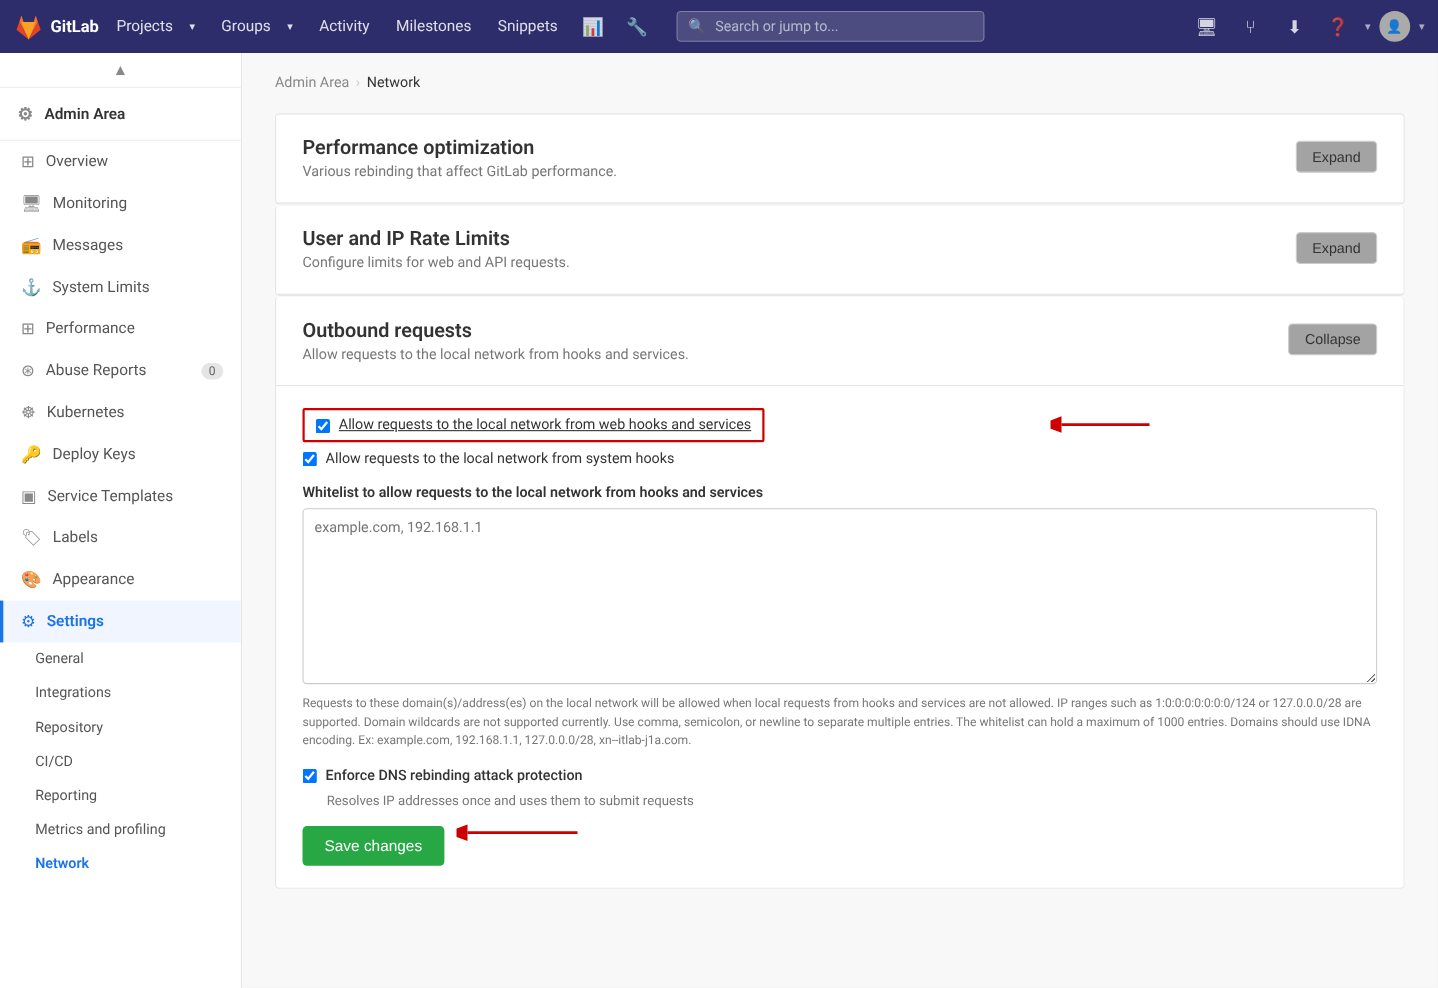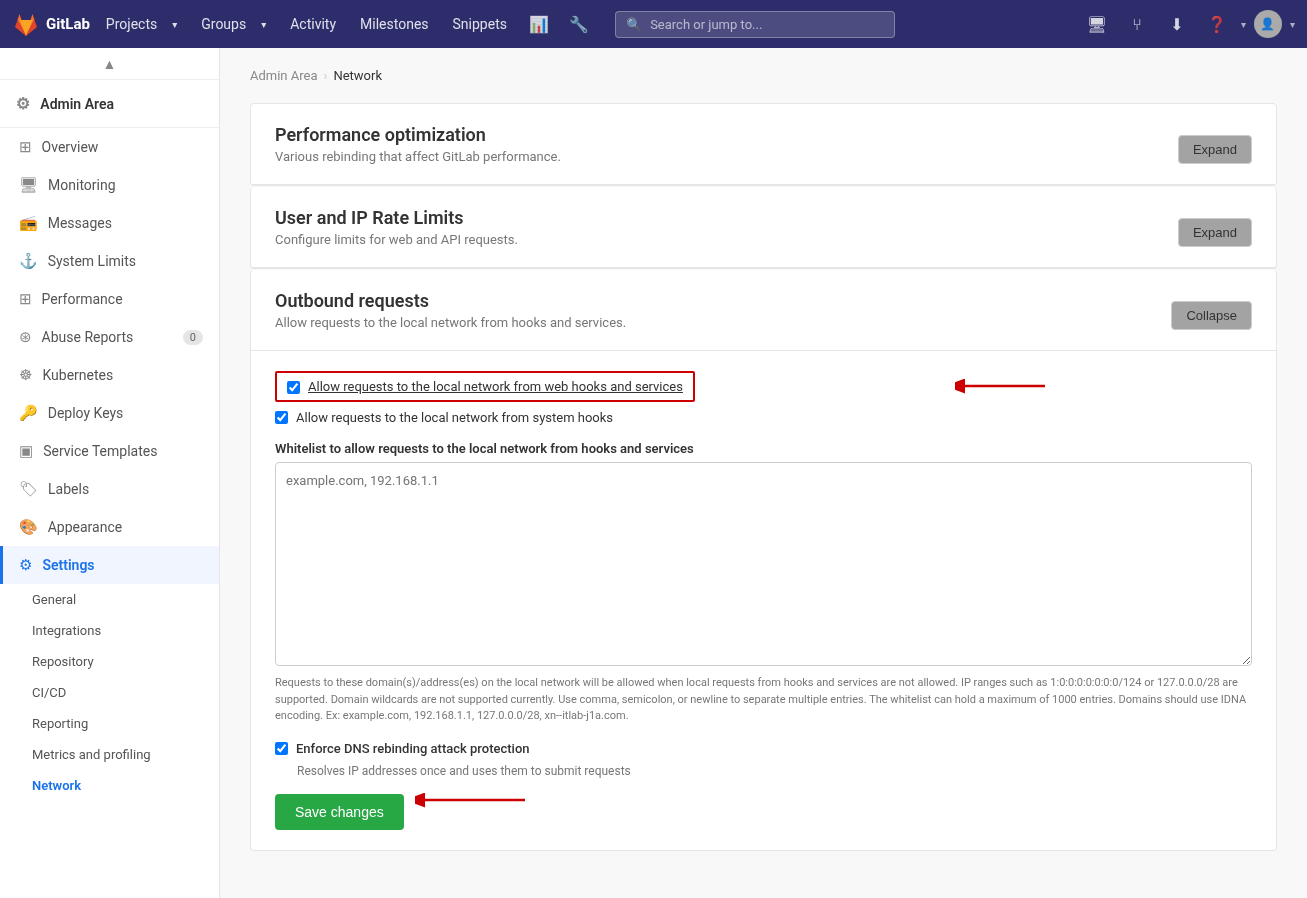--- a/index.html
+++ b/index.html
@@ -148,21 +148,21 @@
     .breadcrumb .current { color: #333; }
 
     
     .section-card {
       background: #fff;
       border: 1px solid #e5e5e5;
       border-radius: 4px;
       margin-bottom: 0;
     }
     .section-header {
-      display: flex; align-items: flex-end; justify-content: space-between;
+      display: flex; align-items: flex-start; justify-content: space-between;
       padding: 20px 24px;
       border-bottom: 1px solid #e5e5e5;
     }
     .section-header .left .title {
       font-size: 18px;
       font-weight: 600;
       color: #333;
       margin-bottom: 4px;
     }
     .section-header .left .desc {
@@ -195,21 +195,21 @@
     .checkbox-row input[type=checkbox] { cursor: pointer; }
 
     .whitelist-label {
       font-size: 13px;
       font-weight: 600;
       color: #333;
       margin: 16px 0 6px;
     }
     .whitelist-textarea {
       width: 100%;
-      height: 204px;
+      height: 160px;
       border: 1px solid #ccc;
       border-radius: 4px;
       padding: 10px;
       font-size: 13px;
       color: #999;
       resize: vertical;
       font-family: inherit;
     }
     .helper-text {
       font-size: 11px;

